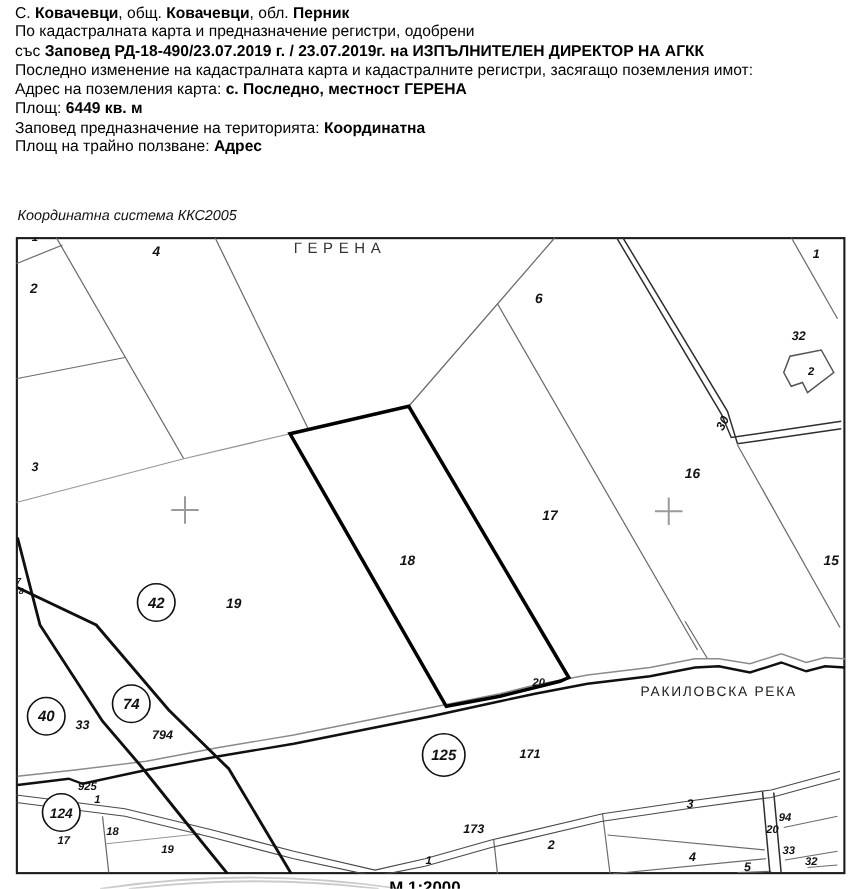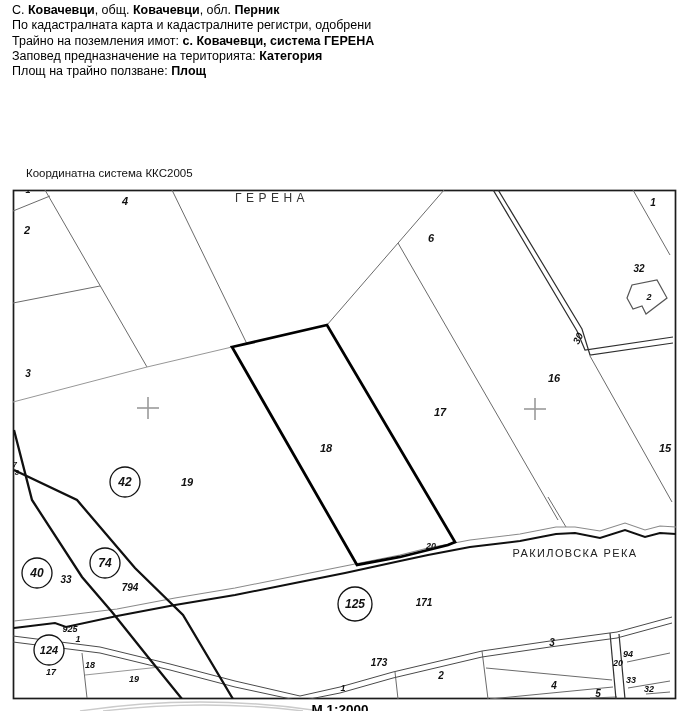--- a/index.html
+++ b/index.html
@@ -2,21 +2,21 @@
 <html><head>
 <meta charset="utf-8">
 <style>
   html,body{margin:0;padding:0;background:#fff;}
   body{width:690px;height:711px;position:relative;overflow:hidden;
        font-family:"Liberation Sans",sans-serif;}
   .header{position:absolute;left:12px;top:3px;width:672px;
           font-size:12.5px;line-height:15.3px;color:#000;letter-spacing:0;}
   .hline{white-space:nowrap;}
   .hline .b{font-weight:bold;}
-  .coordsys{position:absolute;left:26px;top:167px;font-size:11.5px;color:#111;}
+  .coordsys{position:absolute;left:14px;top:167px;font-size:11.5px;color:#111;font-style:italic;}
   svg{position:absolute;left:0;top:0;}
   .thin{stroke:#6b6b6b;stroke-width:1;fill:none;}
   .gray{stroke:#979797;stroke-width:1;fill:none;}
   .road{stroke:#2e2e2e;stroke-width:1.2;fill:none;}
   .band{stroke:#4a4a4a;stroke-width:1;fill:none;}
   .riverN{stroke:#8a8a8a;stroke-width:1.1;fill:none;}
   .riverS{stroke:#101010;stroke-width:1.9;fill:none;}
   .road794{stroke:#101010;stroke-width:2.3;fill:none;}
   .boldparcel{stroke:#000;stroke-width:2.8;fill:none;stroke-linejoin:miter;}
   .bld{stroke:#555;stroke-width:1.2;fill:none;}
@@ -32,24 +32,27 @@
   .riverlbl{font-family:"Liberation Sans",sans-serif;font-size:11px;letter-spacing:1.4px;
         fill:#222;text-anchor:middle;}
   .scalelbl{font-family:"Liberation Sans",sans-serif;font-size:13.5px;font-weight:bold;
         fill:#000;text-anchor:middle;}
 </style>
 </head>
 <body>
 
 <div class="header">
   <div class="hline"><span>С. </span><span class="b">Ковачевци</span><span>, общ. </span><span class="b">Ковачевци</span><span>, обл. </span><span class="b">Перник</span></div>
-  <div class="hline"><span>По кадастралната карта и кадастралните регистри, одобрени</span></div>
-  <div class="hline"><span>Трайно на поземления имот: </span><span class="b">с. Ковачевци, система ГЕРЕНА</span></div>
-  <div class="hline"><span>Заповед предназначение на територията: </span><span class="b">Категория</span></div>
-  <div class="hline"><span>Площ на трайно ползване: </span><span class="b">Площ</span></div>
+  <div class="hline"><span>По кадастралната карта и предназначение регистри, одобрени</span></div>
+  <div class="hline"><span>със </span><span class="b">Заповед РД-18-490/23.07.2019 г. / 23.07.2019г. на ИЗПЪЛНИТЕЛЕН ДИРЕКТОР НА АГКК</span></div>
+  <div class="hline"><span>Последно изменение на кадастралната карта и кадастралните регистри, засягащо поземления имот:</span></div>
+  <div class="hline"><span>Адрес на поземления карта: </span><span class="b">с. Последно, местност ГЕРЕНА</span></div>
+  <div class="hline"><span>Площ: </span><span class="b">6449 кв. м</span></div>
+  <div class="hline"><span>Заповед предназначение на територията: </span><span class="b">Координатна</span></div>
+  <div class="hline"><span>Площ на трайно ползване: </span><span class="b">Адрес</span></div>
 </div>
 
 <div class="coordsys">Координатна система ККС2005</div>
 
 <svg width="690" height="711" viewBox="0 0 690 711">
   <defs>
     <clipPath id="mapclip">
         <rect x="13" y="190" width="663" height="509"></rect>
       </clipPath>
   </defs>

